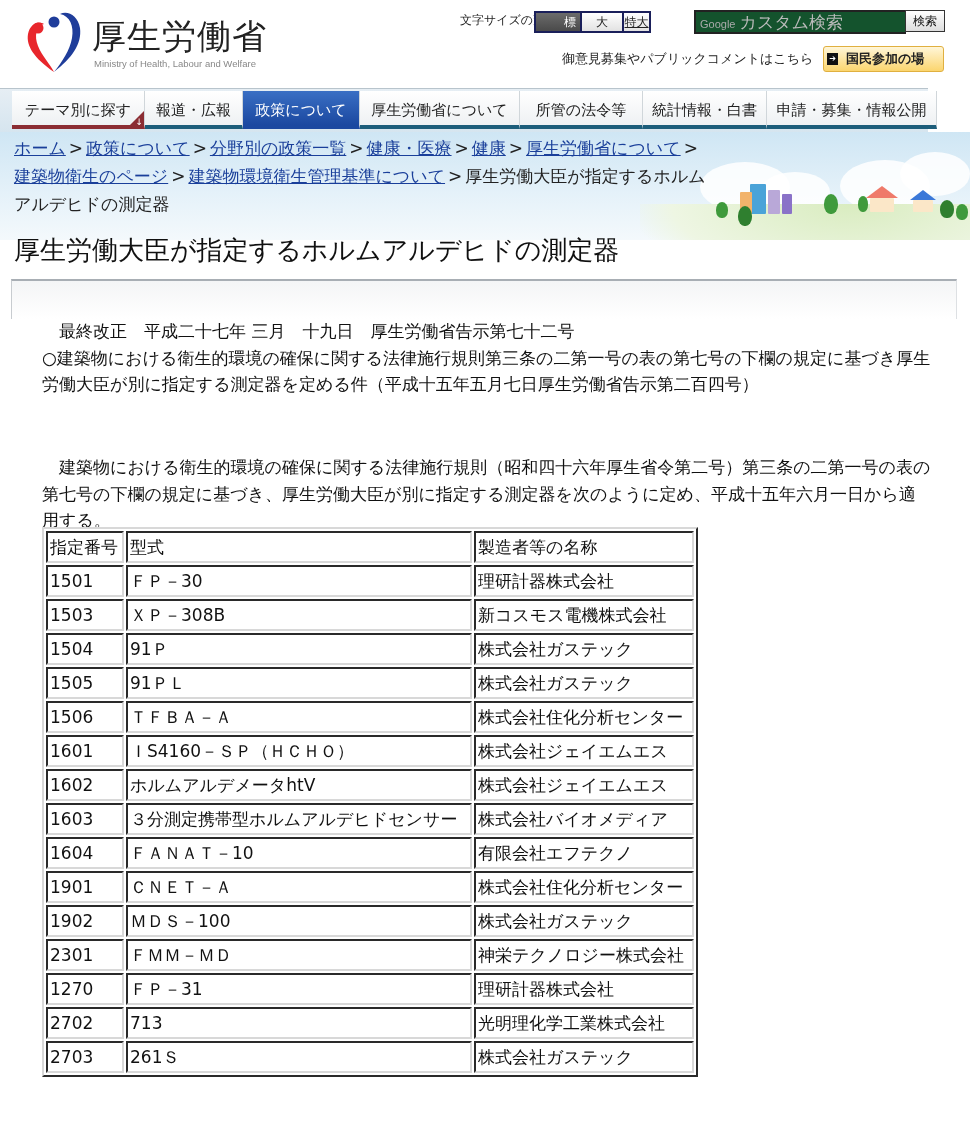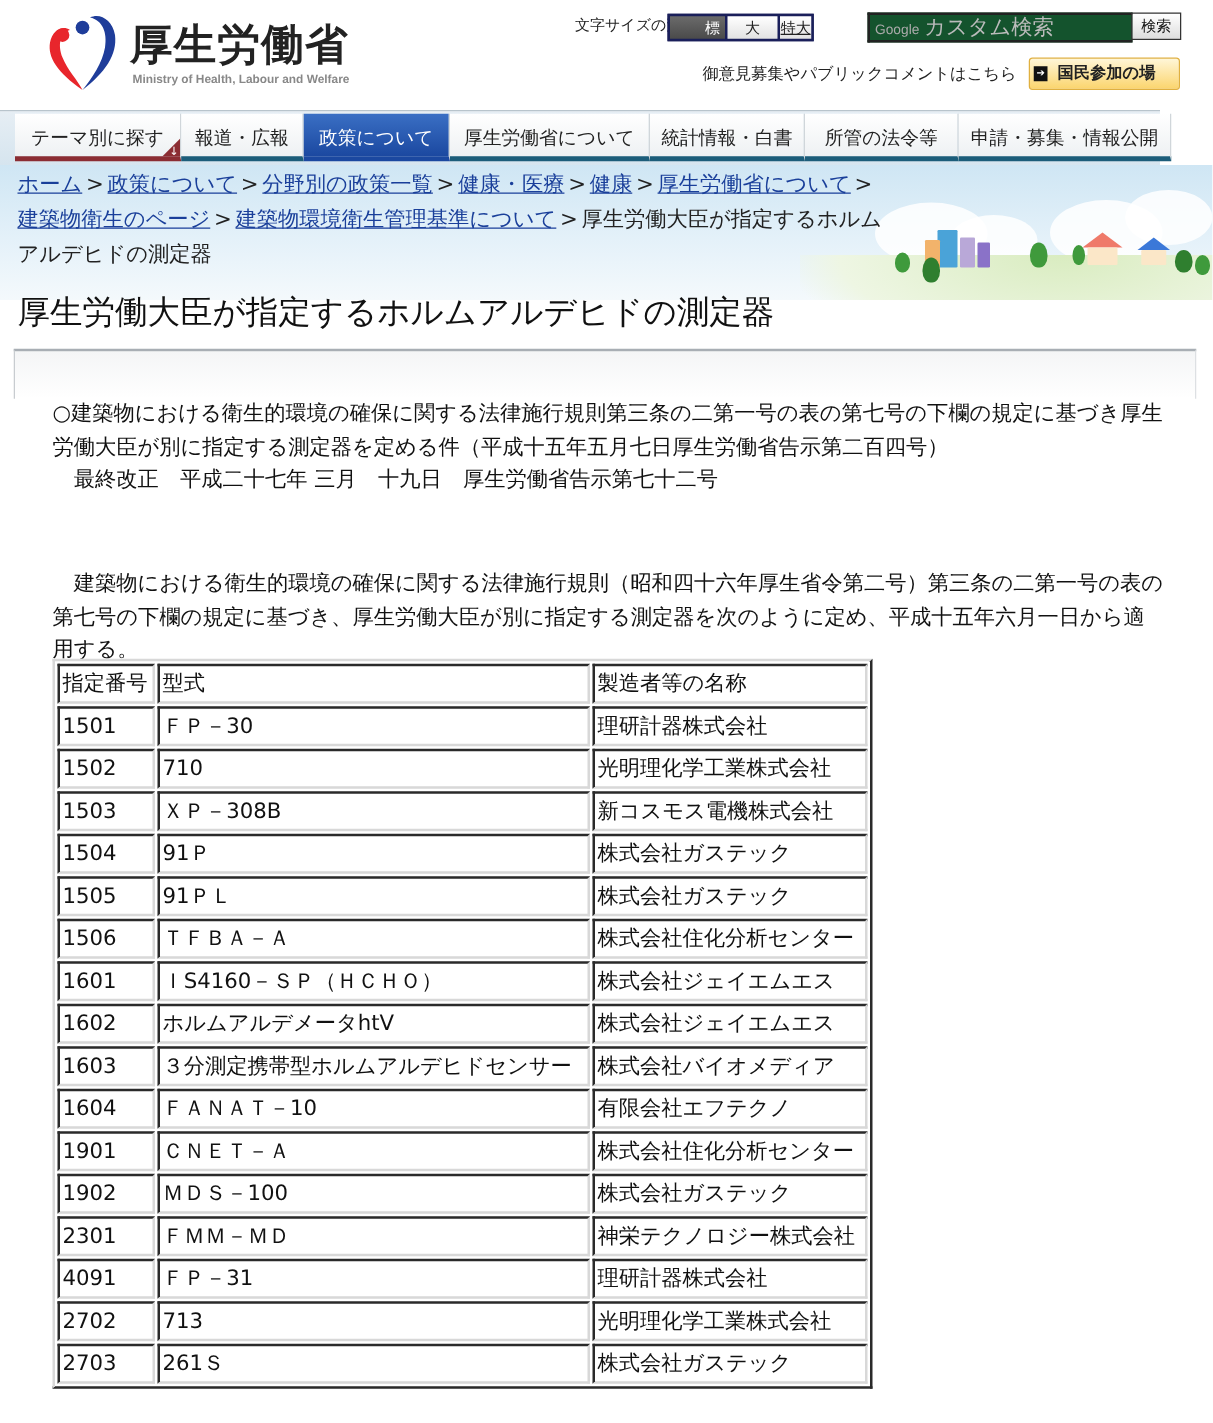--- a/index.html
+++ b/index.html
@@ -1,21 +1,21 @@
 <!DOCTYPE html>
 <html><head>
 <meta charset="utf-8">
 <style>
   * { box-sizing: border-box; margin: 0; padding: 0; }
   html, body { width: 970px; height: 1138px; overflow: hidden; background: #ffffff; }
   body { font-family: "DejaVu Sans", "Liberation Sans", sans-serif; color: #111; position: relative; }
 
   
   .header { position: absolute; left: 0; top: 0; width: 970px; height: 88px; background: #fff; }
-  .logo { position: absolute; left: 36px; top: 6px; width: 270px; height: 70px; font-weight: bold; }
+  .logo { position: absolute; left: 24px; top: 6px; width: 270px; height: 70px; }
   .logo-mark { position: absolute; left: 0; top: 2px; width: 62px; height: 68px; }
   .logo-title { position: absolute; left: 68px; top: 10px; font-size: 34px; letter-spacing: 1px; color: #222; line-height: 40px; white-space: nowrap; }
   .logo-sub { position: absolute; left: 70px; top: 52px; font-size: 9.5px; color: #888; white-space: nowrap; font-family: "Liberation Sans", sans-serif; text-align: right; }
 
   .fontsize-label { position: absolute; left: 424px; top: 12px; font-size: 12px; color: #222; white-space: nowrap; margin-left: 36px; }
   .fontsize-group { position: absolute; left: 534px; top: 11px; height: 22px; display: flex; border: 2px solid #1a1f5a; background: #1a1f5a; }
   .fs-btn { height: 18px; font-size: 12px; line-height: 18px; text-align: center; color: #222; background: linear-gradient(#ffffff, #e2e2e2); cursor: pointer; }
   .fs-btn + .fs-btn { margin-left: 2px; }
   .fs-btn.active { background: linear-gradient(#6b6b6b, #4a4a4a); color: #fff; }
   .fs-btn.b1 { width: 44px; padding-left: 24px; } .fs-btn.b2 { width: 40px; } .fs-btn.b3 { width: 25px; text-decoration: underline; }
@@ -100,22 +100,22 @@
 <div class="nav">
   <div class="nav-items">
     <div class="nav-item theme" style="width:133px">
       <span>テーマ別に探す</span>
       <span class="corner"></span>
       <span class="corner-arrow">↓</span>
     </div>
     <div class="nav-item" style="width:98px">報道・広報</div>
     <div class="nav-item active" style="width:117px">政策について</div>
     <div class="nav-item" style="width:160px">厚生労働省について</div>
+    <div class="nav-item" style="width:123px">所管の法令等</div>
     <div class="nav-item" style="width:124px">統計情報・白書</div>
-    <div class="nav-item" style="width:123px">所管の法令等</div>
     <div class="nav-item" style="width:170px">申請・募集・情報公開</div>
   </div>
 </div>
 
 <div class="crumb-band">
   <div class="cloud" style="left:700px;top:30px;width:90px;height:50px;"></div>
   <div class="cloud" style="left:760px;top:40px;width:70px;height:40px;"></div>
   <div class="cloud" style="left:840px;top:28px;width:90px;height:52px;"></div>
   <div class="cloud" style="left:900px;top:20px;width:70px;height:44px;"></div>
   <div class="hill"></div>
@@ -137,46 +137,41 @@
 
 <div class="breadcrumb">
   <a>ホーム</a><span class="sep">&gt;</span><a>政策について</a><span class="sep">&gt;</span><a>分野別の政策一覧</a><span class="sep">&gt;</span><a>健康・医療</a><span class="sep">&gt;</span><a>健康</a><span class="sep">&gt;</span><a>厚生労働省について</a><span class="sep">&gt;</span><a>建築物衛生のページ</a><span class="sep">&gt;</span><a>建築物環境衛生管理基準について</a><span class="sep">&gt;</span><span>厚生労働大臣が指定するホルムアルデヒドの測定器</span>
 </div>
 
 <h1 class="page-title" style="font-weight:normal;">厚生労働大臣が指定するホルムアルデヒドの測定器</h1>
 
 <div class="content-frame"></div>
 
 <div class="para para1">
+  <div style="padding-left:17px;">最終改正　平成二十七年 三月　十九日　厚生労働省告示第七十二号</div>
   <div>○建築物における衛生的環境の確保に関する法律施行規則第三条の二第一号の表の第七号の下欄の規定に基づき厚生労働大臣が別に指定する測定器を定める件（平成十五年五月七日厚生労働省告示第二百四号）</div>
-  <div style="padding-left:17px;">最終改正　平成二十七年 三月　十九日　厚生労働省告示第七十二号</div>
 </div>
 
 <div class="para para2">
   <div style="text-indent:17px;margin-top:32px;">建築物における衛生的環境の確保に関する法律施行規則（昭和四十六年厚生省令第二号）第三条の二第一号の表の第七号の下欄の規定に基づき、厚生労働大臣が別に指定する測定器を次のように定め、平成十五年六月一日から適用する。</div>
 </div>
 
 <table class="device-table">
   <tbody id="table-body">
     <tr>
       <td class="c1">指定番号</td>
       <td class="c2">型式</td>
       <td class="c3">製造者等の名称</td>
     </tr>
   <tr>
         <td class="c1">1501</td>
         <td class="c2">ＦＰ－30</td>
         <td class="c3">理研計器株式会社</td>
       </tr>
       <tr>
-        <td class="c1">1502</td>
-        <td class="c2">710</td>
-        <td class="c3">光明理化学工業株式会社</td>
-      </tr>
-      <tr>
         <td class="c1">1503</td>
         <td class="c2">ＸＰ－308B</td>
         <td class="c3">新コスモス電機株式会社</td>
       </tr>
       <tr>
         <td class="c1">1504</td>
         <td class="c2">91Ｐ</td>
         <td class="c3">株式会社ガステック</td>
       </tr>
       <tr>
@@ -218,21 +213,21 @@
         <td class="c1">1902</td>
         <td class="c2">ＭＤＳ－100</td>
         <td class="c3">株式会社ガステック</td>
       </tr>
       <tr>
         <td class="c1">2301</td>
         <td class="c2">ＦＭＭ－ＭＤ</td>
         <td class="c3">神栄テクノロジー株式会社</td>
       </tr>
       <tr>
-        <td class="c1">4091</td>
+        <td class="c1">1270</td>
         <td class="c2">ＦＰ－31</td>
         <td class="c3">理研計器株式会社</td>
       </tr>
       <tr>
         <td class="c1">2702</td>
         <td class="c2">713</td>
         <td class="c3">光明理化学工業株式会社</td>
       </tr>
       <tr>
         <td class="c1">2703</td>

